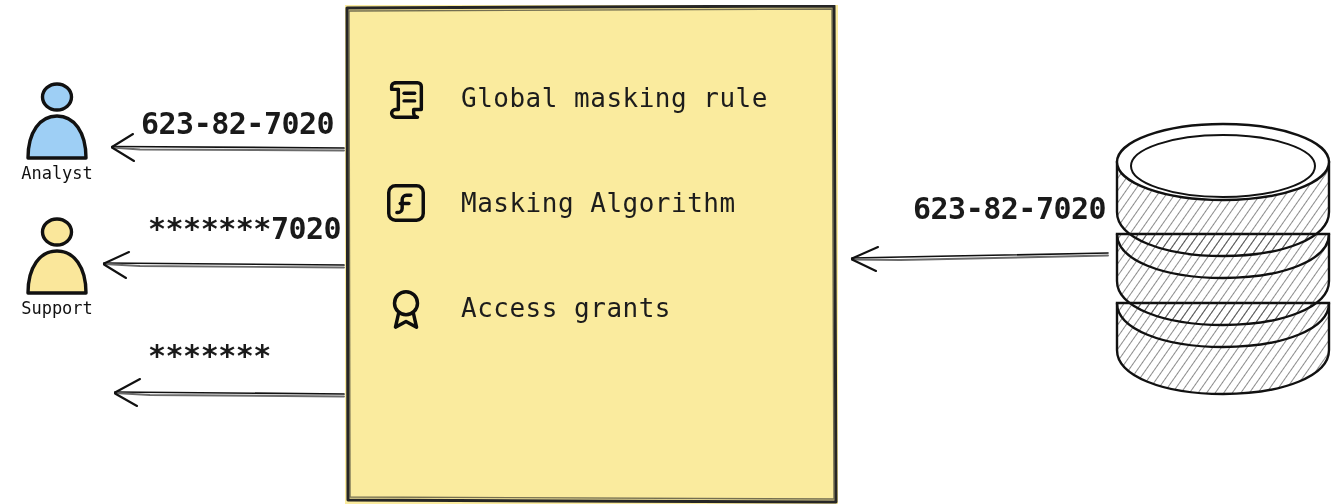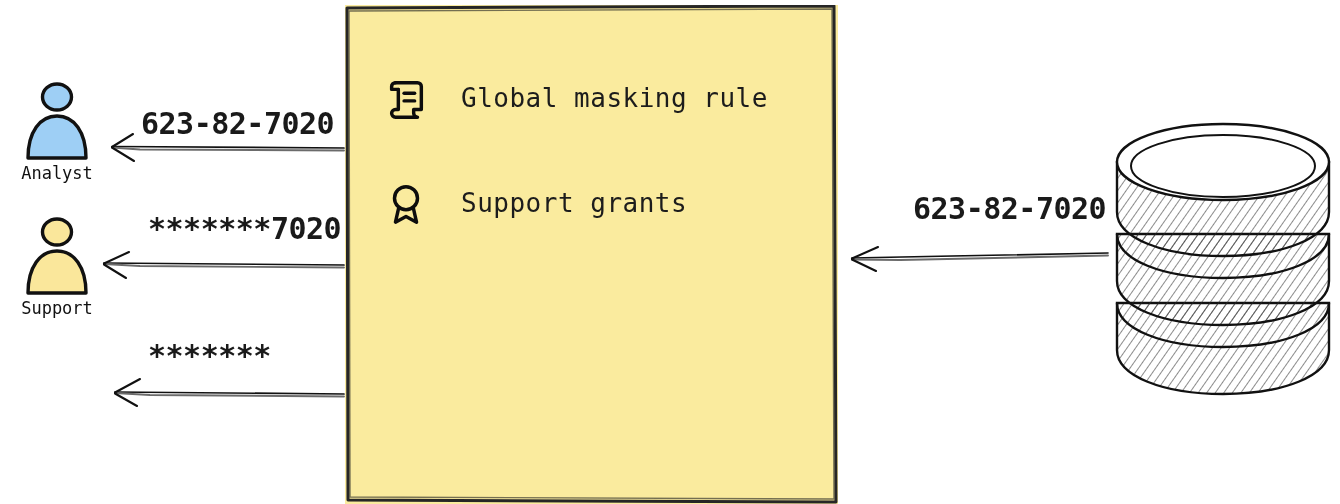--- a/index.html
+++ b/index.html
@@ -148,29 +148,39 @@
           <path d="M13 8 a4 4 0 0 0 -4 4 v3 h7"></path>
           <path d="M16 15 v21 h-3 a4 4 0 0 0 -4 4 a4 4 0 0 0 4 4 h23 a4 4 0 0 1 -4 -4 v-4 h8"></path>
           <path d="M22 19 h11"></path>
           <path d="M22 27 h11"></path>
         </svg>
       </span>
       <span class="label">Global masking rule</span>
     </div>
 
 
+    <div class="panel-item">
+      <span class="icon">
+        <svg viewBox="0 0 48 48" fill="none" stroke="#0d0d0d" stroke-width="3.6" stroke-linecap="round" stroke-linejoin="round">
+          <rect x="6" y="6" width="36" height="36" rx="7"></rect>
+          <path d="M29 16 h-4.5 a4.5 4.5 0 0 0 -4.5 4.5 v9 a4.5 4.5 0 0 1 -4.5 4.5 h-1"></path>
+          <path d="M18 24.5 h9"></path>
+        </svg>
+      </span>
+      <span class="label">Masking Algorithm</span>
+    </div>
 
     <div class="panel-item">
       <span class="icon">
         <svg viewBox="0 0 48 48" fill="none" stroke="#0d0d0d" stroke-width="3.6" stroke-linecap="round" stroke-linejoin="round">
           <circle cx="24" cy="19" r="12"></circle>
           <path d="M16.5 28.5 L13 44 L24 38 L35 44 L31.5 28.5"></path>
         </svg>
       </span>
-      <span class="label">Support grants</span>
+      <span class="label">Access grants</span>
     </div>
 
   </div>
 
   <div class="actor" id="actor-analyst">
     <svg class="avatar" viewBox="0 0 78 82">
       <ellipse cx="39" cy="17" rx="14.5" ry="13" fill="#9ECFF5" stroke="#111111" stroke-width="3.4"></ellipse>
       <path d="M10 78 C10 52 22 36 39 36 C56 36 68 52 68 78 Z" fill="#9ECFF5" stroke="#111111" stroke-width="3.4" stroke-linejoin="round"></path>
     </svg>
     <div class="name">Analyst</div>

